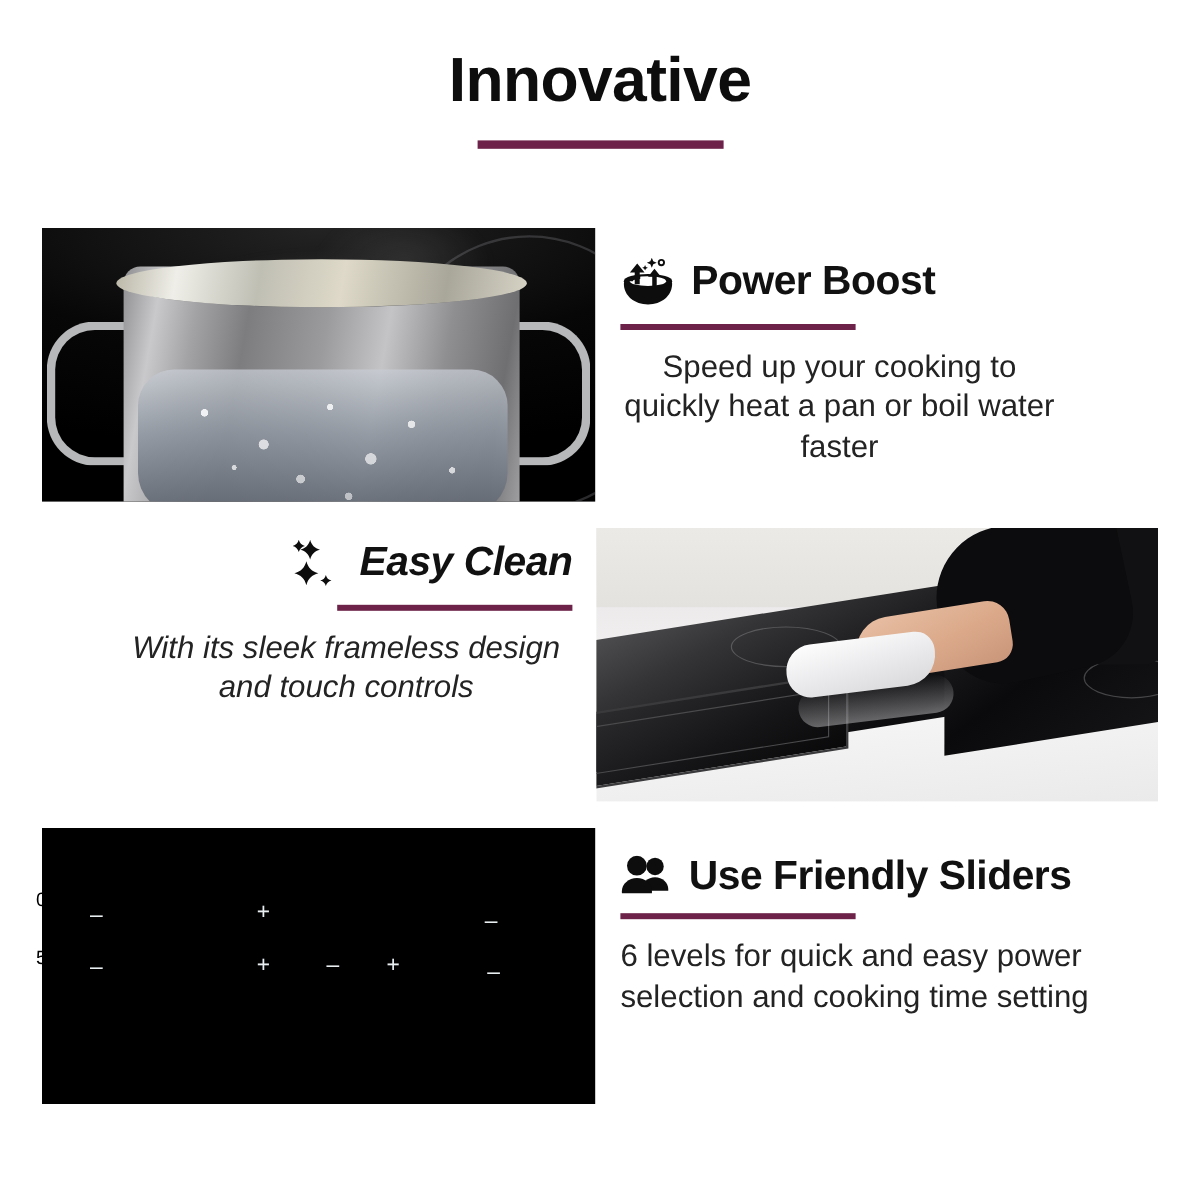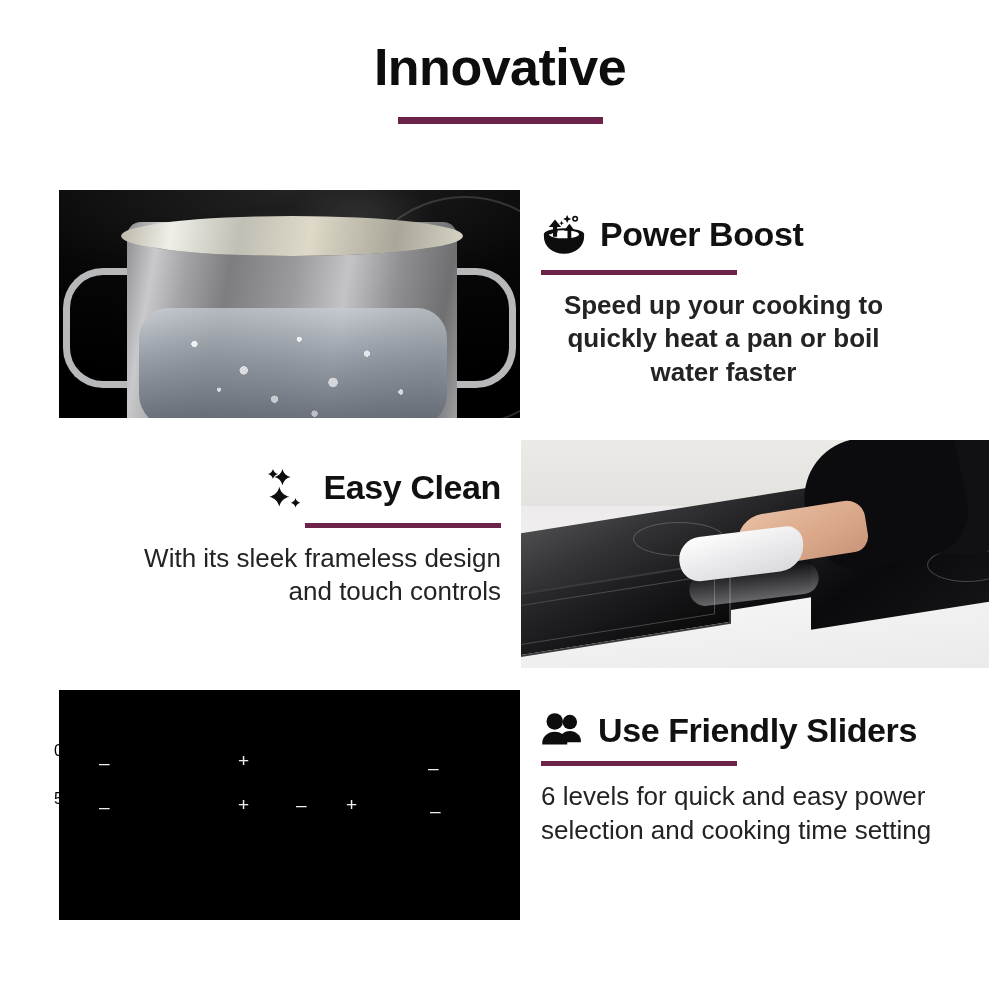--- a/index.html
+++ b/index.html
@@ -10,21 +10,20 @@
     background: #ffffff;
     font-family: "Liberation Sans", "DejaVu Sans", sans-serif;
     overflow: hidden;
   }
 
   #page {
     position: relative;
     width: 1000px;
     height: 792px;
     background: #ffffff;
-    padding-left: 24px;
   }
 
   
   .page-header {
     position: absolute;
     left: 0; top: 40px;
     width: 1000px;
     text-align: center;
   }
   .page-title {
@@ -85,21 +84,21 @@
   .rule-w2 { width: 196px; margin-left: auto; margin-right: 0; }
   .rule-w3 { width: 196px; }
 
   .feature-desc {
     margin-top: 14px;
     font-size: 26px;
     line-height: 1.28;
     color: #232323;
     font-weight: 400;
   }
-  .feature-desc.ralign { text-align: right; }
+  .feature-desc.ralign { text-align: center; }
 
   
   #img-pot {
     left: 35px; top: 190px; width: 461px; height: 228px;
     background:
       radial-gradient(ellipse 70% 50% at 50% 120%, #3a3a3a 0%, rgba(0,0,0,0) 60%),
       radial-gradient(ellipse 120% 80% at 50% 0%, #232323 0%, #070707 55%, #000 100%);
   }
   #img-pot .steam {
     position: absolute; left: 120px; top: -10px; width: 260px; height: 110px;
@@ -265,27 +264,27 @@
           <path fill="#0d0d0d" d="M39.5 16.5 47 26h-4.9v11.5h-5.2V26h-4.9z"></path>
           <path fill="#0d0d0d" d="m36.4 4 1.7 4 4 1.7-4 1.7-1.7 4-1.7-4-4-1.7 4-1.7z"></path>
           <circle cx="47.5" cy="9.5" r="3.1" fill="none" stroke="#0d0d0d" stroke-width="2.2"></circle>
           <path fill="#0d0d0d" d="m28.6 12.2 1 2.3 2.3 1-2.3 1-1 2.3-1-2.3-2.3-1 2.3-1z"></path>
         </svg>
         <div class="feature-title">Power Boost</div>
       </div>
 
       <div class="feature-rule rule-w1"></div>
 
-      <div class="feature-desc" style="max-width:365px;font-weight:bold;">Speed up your cooking to quickly heat a pan or boil water faster</div>
+      <div class="feature-desc" style="max-width:365px;">Speed up your cooking to quickly heat a pan or boil water faster</div>
     </div>
   </div>
 
   <div class="feature-row">
 
-    <div class="text-block" style="left:100px; top:465px; width:377px;">
+    <div class="text-block" style="left:100px; top:446px; width:377px;font-style:italic;">
 
       <div class="feature-head right-align">
         <svg class="feature-icon" viewBox="0 0 64 64">
           <path fill="#0d0d0d" d="M22 24c6.5 1.6 10.4 5.5 12 12 1.6-6.5 5.5-10.4 12-12-6.5-1.6-10.4-5.5-12-12-1.6 6.5-5.5 10.4-12 12z" transform="translate(-8,-6) scale(0.95)"></path>
           <path fill="#0d0d0d" d="M6 44c7.5 1.9 12 6.4 13.9 13.9C21.8 50.4 26.3 45.9 33.8 44 26.3 42.1 21.8 37.6 19.9 30.1 18 37.6 13.5 42.1 6 44z"></path>
           <path fill="#0d0d0d" d="M4 12.5c3.8 1 6.1 3.3 7.1 7.1 1-3.8 3.3-6.1 7.1-7.1-3.8-1-6.1-3.3-7.1-7.1-1 3.8-3.3 6.1-7.1 7.1z"></path>
           <path fill="#0d0d0d" d="M36 52.5c3.5.9 5.6 3 6.5 6.5.9-3.5 3-5.6 6.5-6.5-3.5-.9-5.6-3-6.5-6.5-.9 3.5-3 5.6-6.5 6.5z"></path>
         </svg>
         <div class="feature-title">Easy Clean</div>
       </div>

